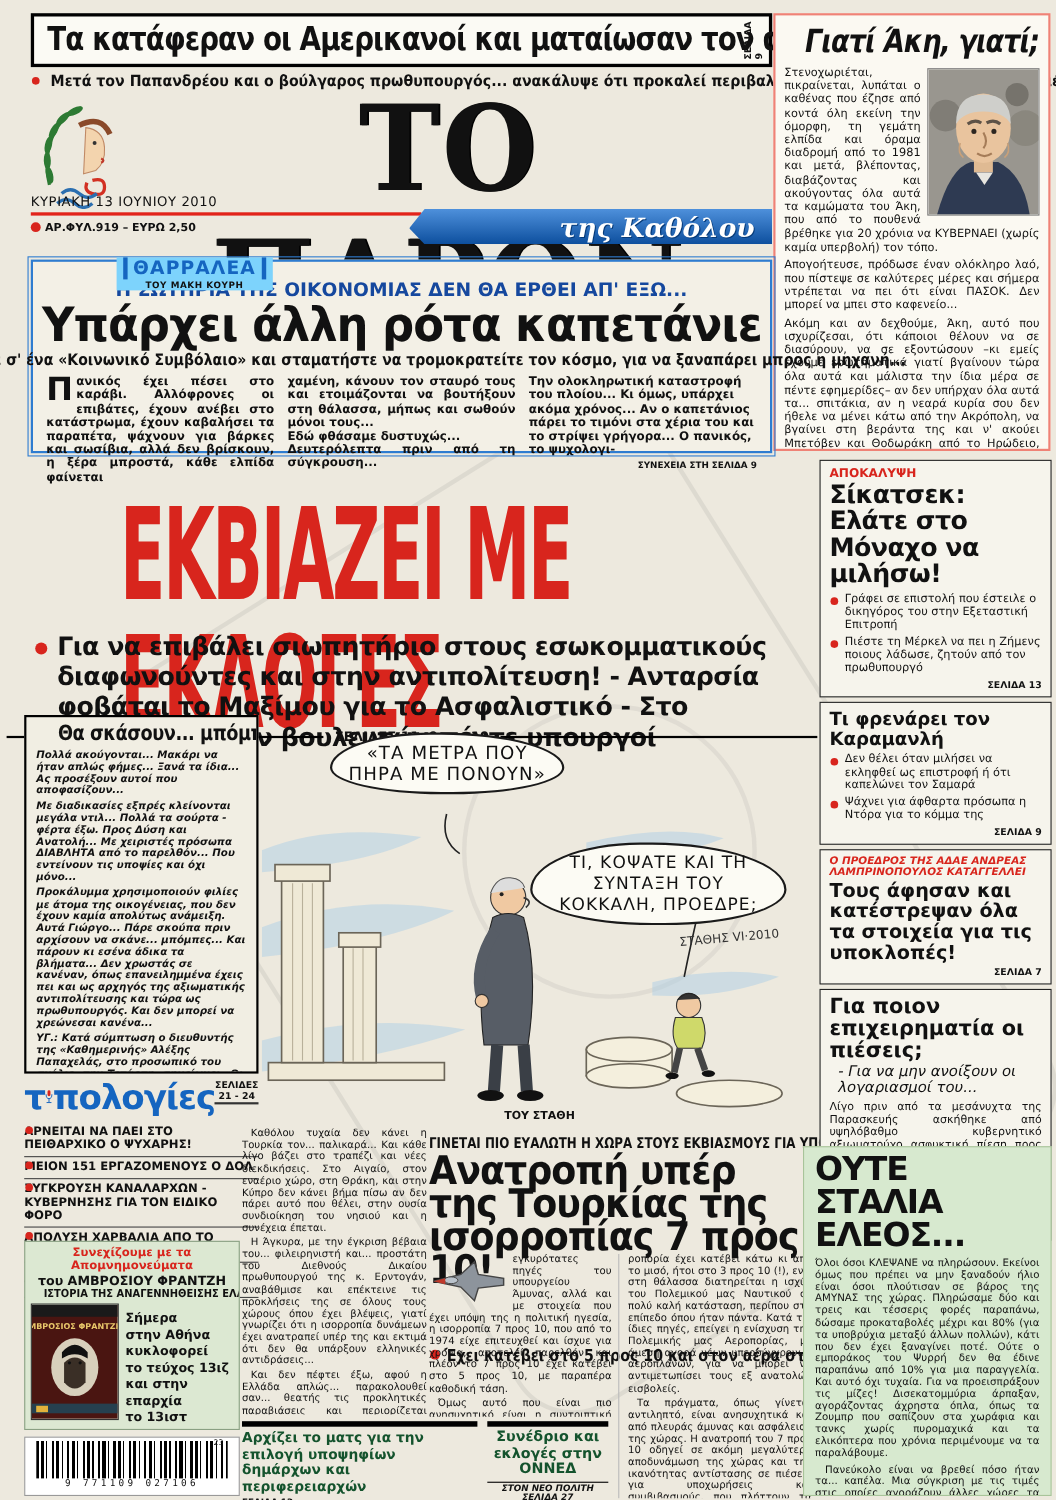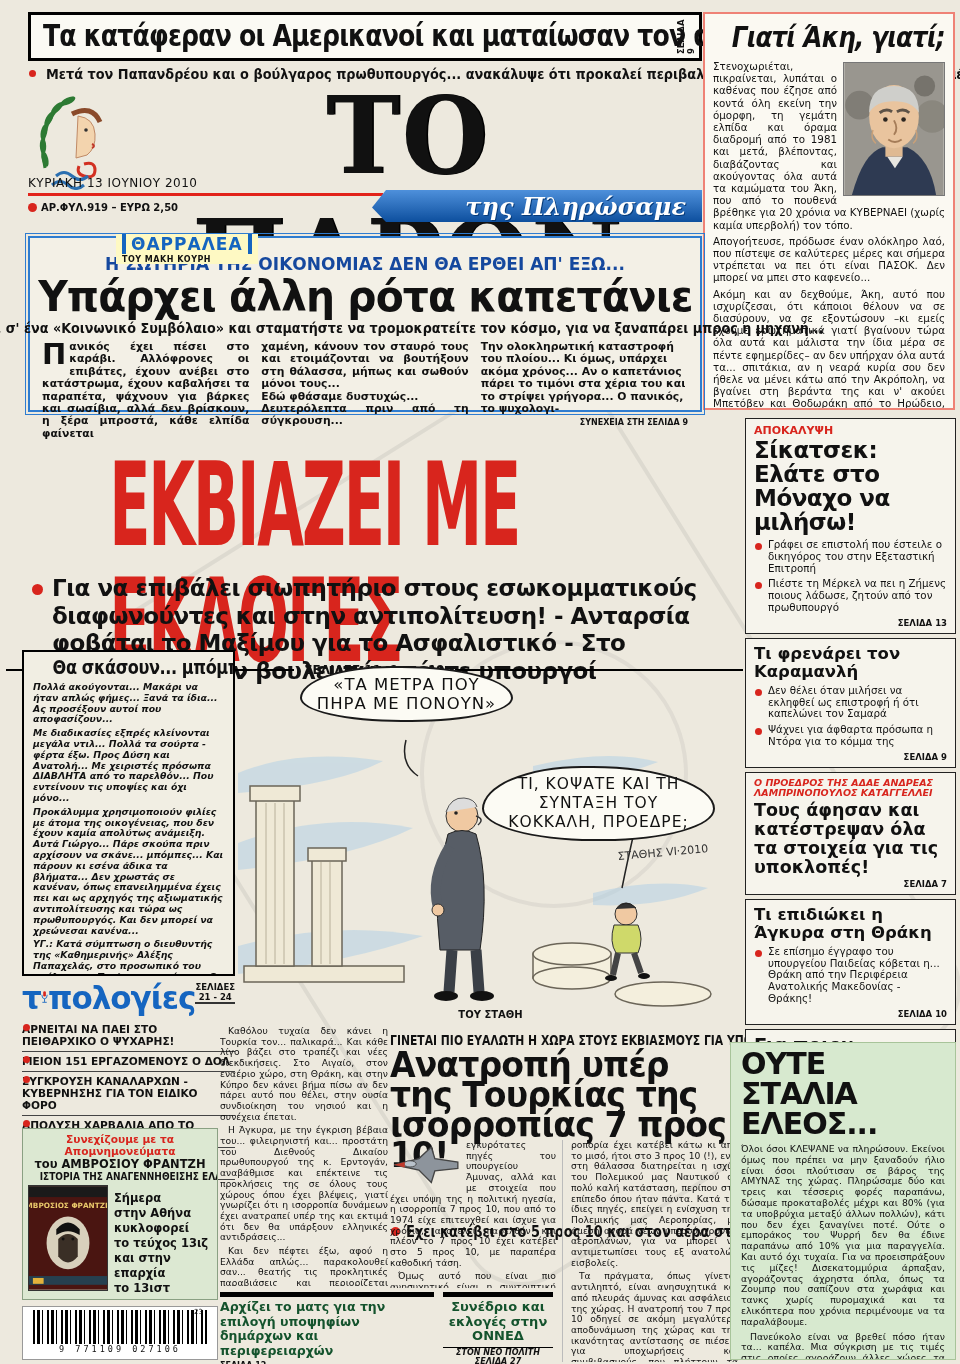--- a/index.html
+++ b/index.html
@@ -30,21 +30,21 @@
   .mh-logo{position:absolute;left:0;top:2px;width:84px;height:98px;}
   .mh-title{position:absolute;left:86px;top:-16px;width:588px;text-align:center;font-family:"DejaVu Serif",serif;font-weight:bold;font-size:96px;line-height:110px;letter-spacing:2px;transform:scale(1.03,1.12);transform-origin:center top;text-shadow:1.5px 0 0 #000;}
   .mh-date{position:absolute;left:0;top:86px;font-size:12px;letter-spacing:.5px;}
   .mh-redline{position:absolute;left:0;top:103px;width:355px;height:3px;background:#E2231A;}
   .mh-issue{position:absolute;left:0;top:112px;font-size:10px;font-weight:bold;}
   .mh-issue .dot{display:inline-block;width:9px;height:9px;border-radius:50%;background:#D8251D;vertical-align:-1px;margin-right:4px;}
   .mh-ribbon{position:absolute;right:0;top:100px;width:330px;height:32px;background:linear-gradient(180deg,#4e90db,#0d4f9e);clip-path:polygon(0 55%,14px 0,100% 0,100% 100%,14px 100%);display:flex;align-items:center;justify-content:flex-end;padding-right:16px;box-sizing:border-box;}
   .mh-ribbon span{color:#fff;font-family:"DejaVu Serif",serif;font-style:italic;font-weight:bold;font-size:24px;text-shadow:1px 1px 0 #063a78;}
   
   .thar{left:28px;top:236px;width:674px;height:176px;border:2px solid #2E7CD0;outline:1px solid #2E7CD0;outline-offset:2px;background:#F3F0E6;box-sizing:border-box;}
-  .thar-label{position:absolute;left:86px;top:-4px;background:#fef9c3;padding:0 6px;}
+  .thar-label{position:absolute;left:76px;top:-4px;background:#7dd3fc;padding:0 6px;text-align:center;}
   .thar-label .tl{color:#1565c0;font-weight:bold;font-size:17px;letter-spacing:1px;border-left:4px solid #1565c0;border-right:4px solid #1565c0;padding:0 5px;}
   .thar-label .au{font-size:8px;font-weight:bold;letter-spacing:.5px;margin-top:1px;}
   .thar-over{margin-top:16px;text-align:center;color:#15489E;font-weight:bold;font-size:17px;}
   .thar-head{text-align:center;font-weight:bold;font-size:43px;line-height:44px;letter-spacing:-1px;margin-top:0;}
   .thar-sub{text-align:center;font-weight:bold;font-size:14.5px;margin-top:2px;}
   .thar-sub .dot{display:inline-block;width:10px;height:10px;border-radius:50%;background:#D8251D;margin-right:6px;}
   .thar-cols{display:flex;gap:12px;padding:5px 12px 0;}
   .thar-cols>div{flex:1;font-size:10.8px;line-height:12.4px;font-weight:bold;}
   .dropcap{float:left;font-size:29px;line-height:26px;font-weight:bold;margin-right:3px;}
   .thar-cont{text-align:right;font-size:8px;font-weight:bold;margin-top:2px;}
@@ -184,21 +184,21 @@
       <circle cx="58" cy="38" r="1.8" fill="#333"></circle>
       <path d="M64,52 q4,2 0,4" stroke="#C0392B" stroke-width="2" fill="none"></path>
       <path d="M56,72 q11,-3 11,6 q0,9 -11,6 q-8,-2 -5,-10" stroke="#D23022" fill="none" stroke-width="3"></path>
       <path d="M28,84 q8,-7 16,0 q8,7 16,0 M24,93 q8,-7 16,0 q8,7 16,0" stroke="#2B6FB0" fill="none" stroke-width="3"></path>
     </svg>
     <div class="mh-title">ΤΟ ΠΑΡΟΝ</div>
     <div class="mh-date">ΚΥΡΙΑΚΗ 13 ΙΟΥΝΙΟΥ 2010</div>
     <div class="mh-redline"></div>
     <div class="mh-issue"><span class="dot"></span><span>ΑΡ.ΦΥΛ.919 – ΕΥΡΩ 2,50</span></div>
     <div class="mh-ribbon">
-        <span>της Πληρώσαμε</span>
+        <span>της Καθόλου</span>
       </div>
   </div>
 
   <div class="abs thar">
     <div class="thar-label">
       <div class="tl">ΘΑΡΡΑΛΕΑ</div>
       <div class="au">ΤΟΥ ΜΑΚΗ ΚΟΥΡΗ</div>
     </div>
     <div class="thar-over">Η ΣΩΤΗΡΙΑ ΤΗΣ ΟΙΚΟΝΟΜΙΑΣ ΔΕΝ ΘΑ ΕΡΘΕΙ ΑΠ' ΕΞΩ...</div>
     <div class="thar-head cx">
@@ -402,25 +402,20 @@
       <div class="sb-h2">Τι φρενάρει τον Καραμανλή</div>
       <div class="sb-bul sbul">Δεν θέλει όταν μιλήσει να εκληφθεί ως επιστροφή ή ότι καπελώνει τον Σαμαρά</div>
       <div class="sb-bul sbul">Ψάχνει για άφθαρτα πρόσωπα η Ντόρα για το κόμμα της</div>
       <div class="sb-page">ΣΕΛΙΔΑ 9</div>
     </div>
     <div class="sb-box">
       <div class="sb-kick">Ο ΠΡΟΕΔΡΟΣ ΤΗΣ ΑΔΑΕ ΑΝΔΡΕΑΣ ΛΑΜΠΡΙΝΟΠΟΥΛΟΣ ΚΑΤΑΓΓΕΛΛΕΙ</div>
       <div class="sb-h3">Τους άφησαν και κατέστρεψαν όλα τα στοιχεία για τις υποκλοπές!</div>
       <div class="sb-page">ΣΕΛΙΔΑ 7</div>
     </div>
-    <div class="sb-box">
-      <div class="sb-h2">Τι επιδιώκει η Άγκυρα στη Θράκη</div>
-      <div class="sb-bul sbul">Σε επίσημο έγγραφο του υπουργείου Παιδείας κόβεται η... Θράκη από την Περιφέρεια Ανατολικής Μακεδονίας - Θράκης!</div>
-      <div class="sb-page">ΣΕΛΙΔΑ 10</div>
-    </div>
     <div class="sb-box ovh">
       <div class="sb-h4">Για ποιον επιχειρηματία οι πιέσεις;</div>
       <div class="sb-sub">- Για να μην ανοίξουν οι λογαριασμοί του...</div>
       <div class="sb-body just">Λίγο πριν από τα μεσάνυχτα της Παρασκευής ασκήθηκε από υψηλόβαθμο κυβερνητικό αξιωματούχο ασφυκτική πίεση προς υπηρεσιακούς παράγοντες του υπουργείου Οικονομικών για να μην ανοίξουν οι τραπεζικοί λογαριασμοί επιχειρηματία που συμπεριλαμβάνεται στη</div>
       <div class="sb-cont">ΣΥΝΕΧΕΙΑ ΣΤΗ ΣΕΛΙΔΑ 2</div>
     </div>
   </div>
 
   <div class="abs green ovh">
     <div class="green-h">ΟΥΤΕ ΣΤΑΛΙΑ ΕΛΕΟΣ...</div>

